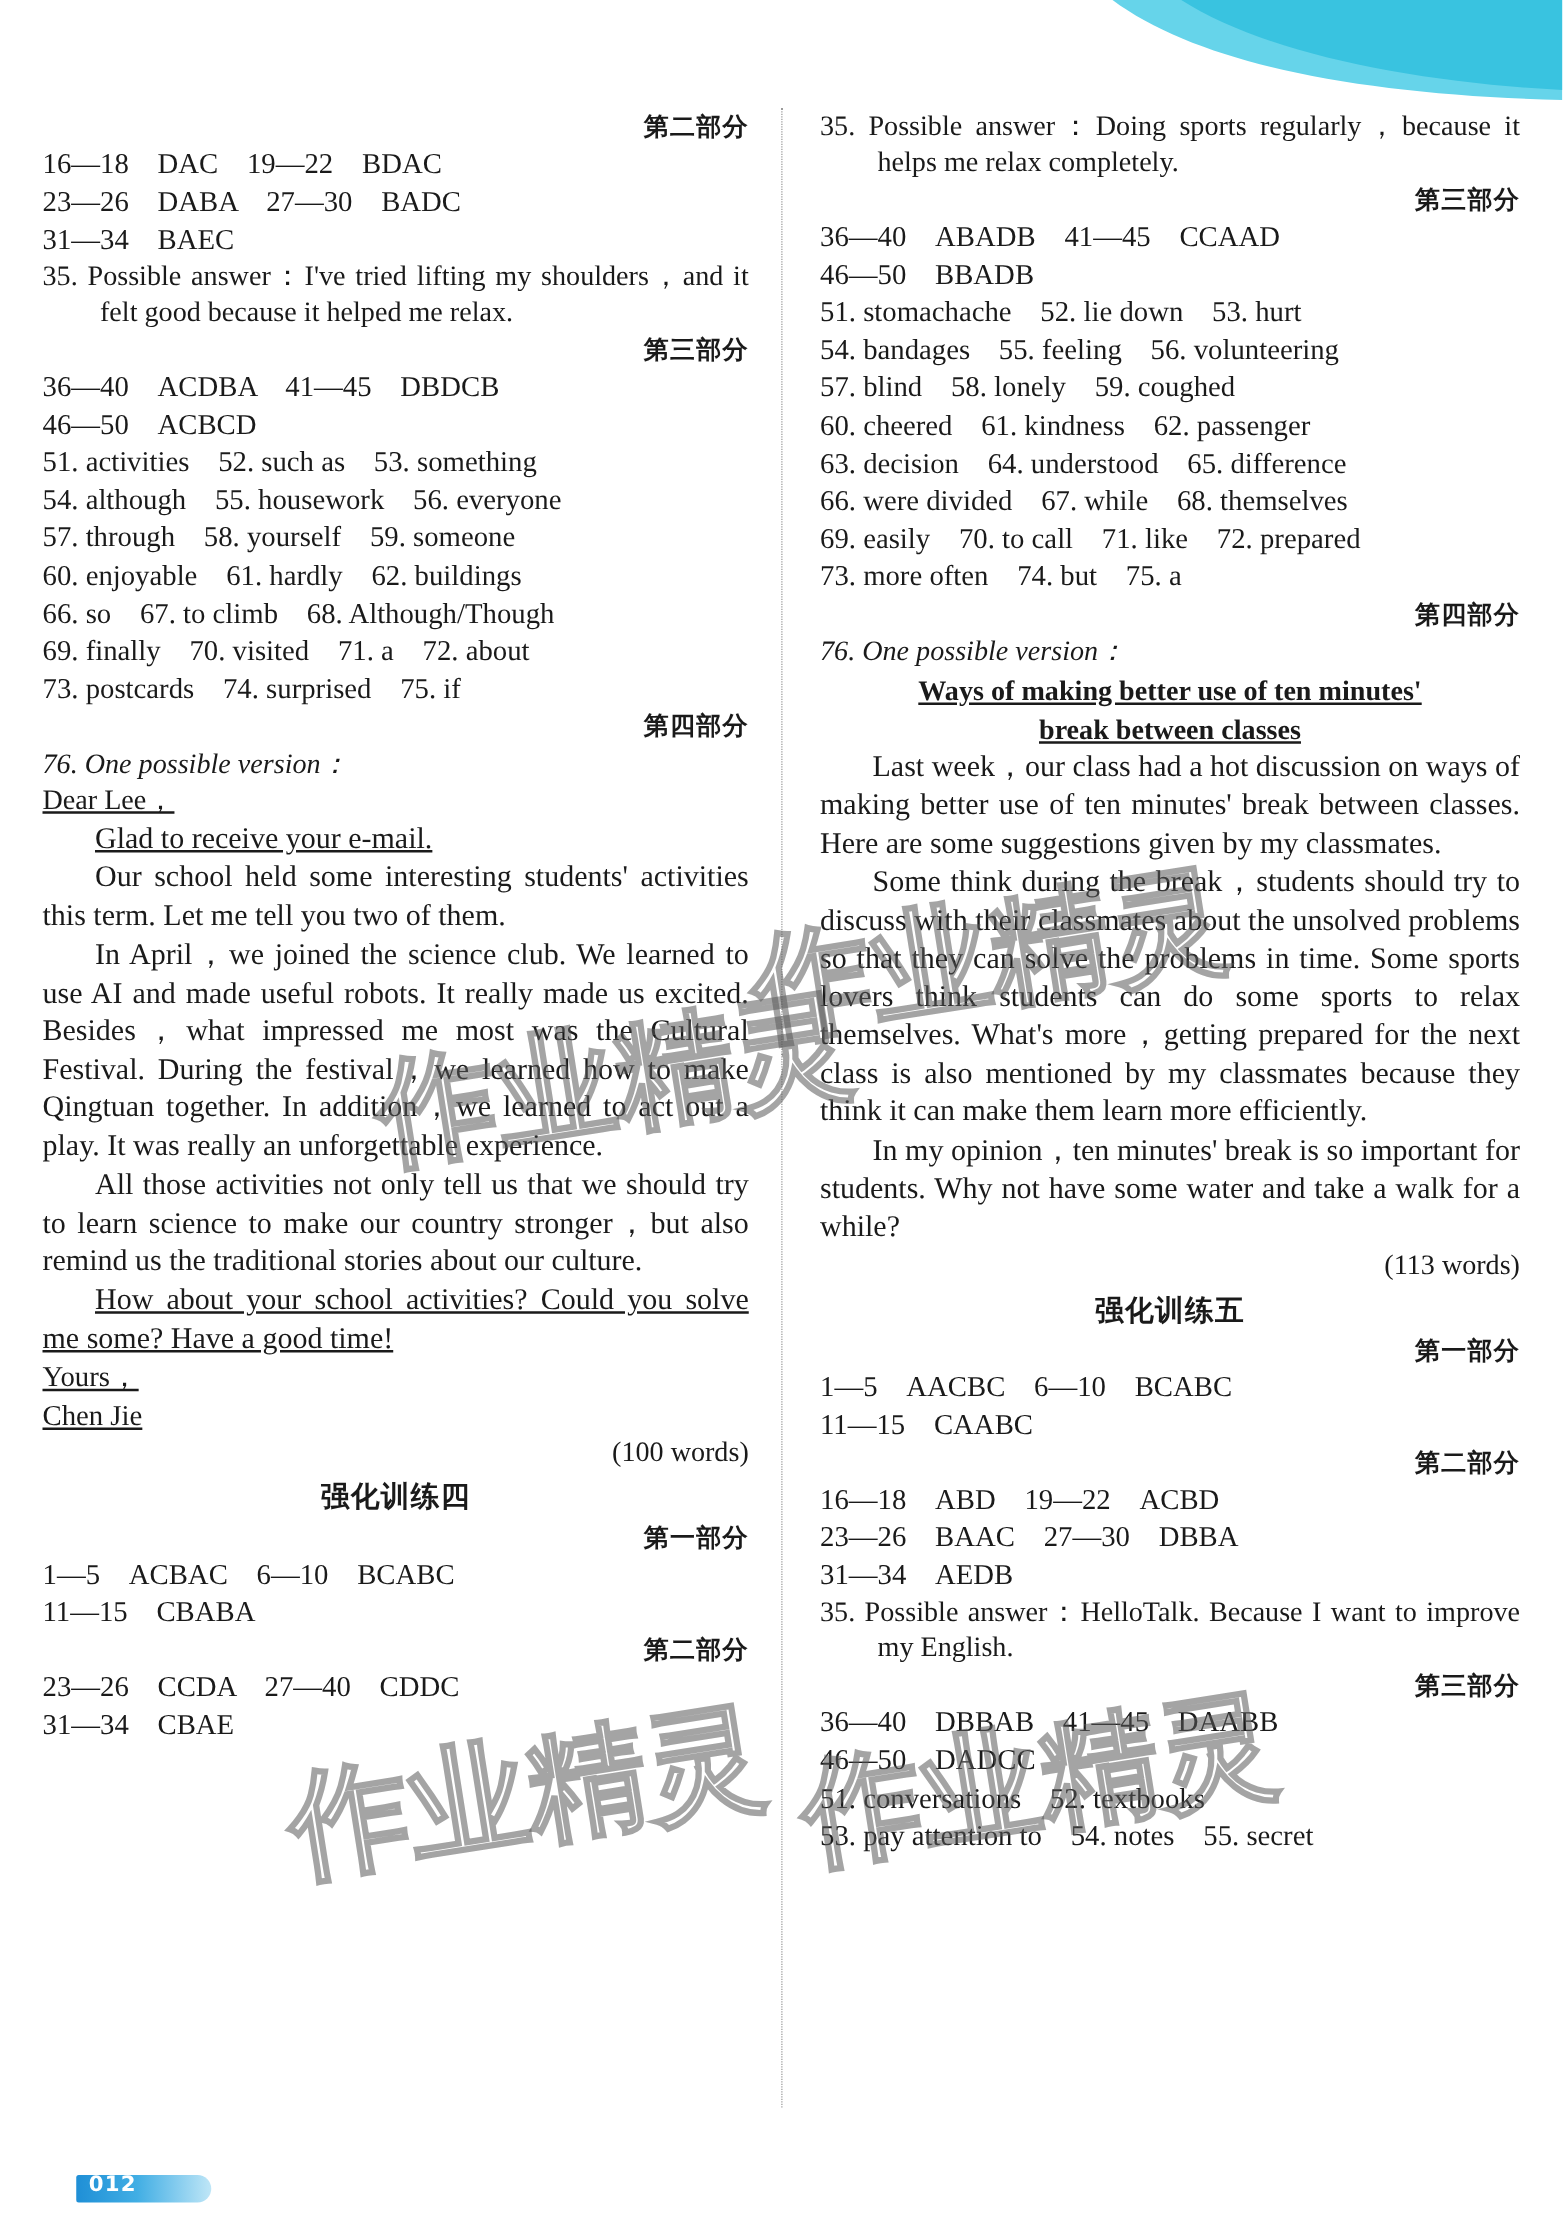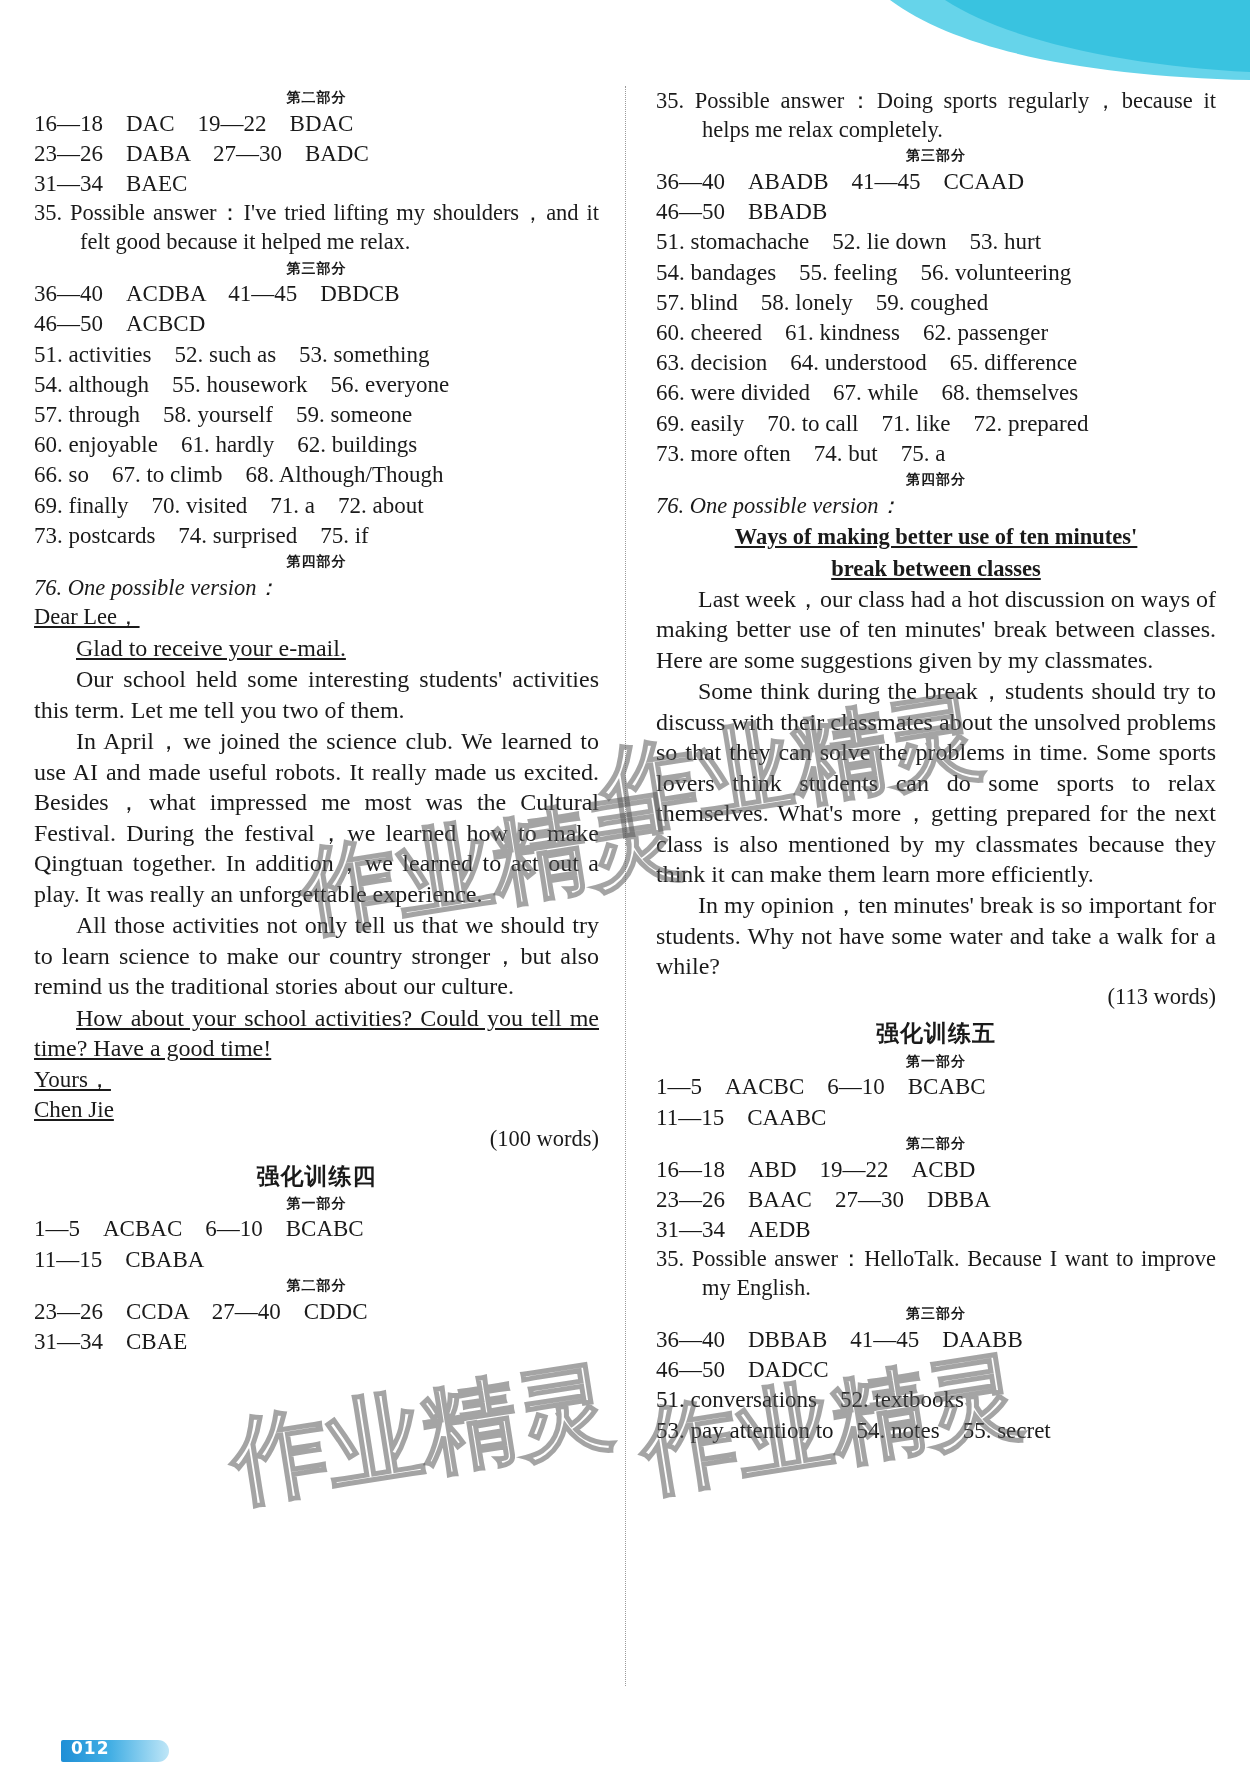--- a/index.html
+++ b/index.html
@@ -43,24 +43,24 @@
   
   .h-unit{
     text-align:center;
     font-family:"DejaVu Sans","Liberation Sans",sans-serif;
     font-weight:bold;
     font-size:23px;
     margin:8px 0 4px 0;
     letter-spacing:1px;
   }
   .h-part{
-    text-align:center;
+    text-align:right;
     font-family:"DejaVu Sans","Liberation Sans",sans-serif;
     font-weight:bold;
-    font-size:14px;
+    font-size:20px;
     margin:3px 0 2px 0;
     letter-spacing:1px;
   }
 
   
   .ansline{
     margin:1px 0;
     white-space:pre;
     font-size:23px;
   }
@@ -165,21 +165,21 @@
       <div class="ansline">69. finally　70. visited　71. a　72. about</div>
       <div class="ansline">73. postcards　74. surprised　75. if</div>
 
       <div class="h-part">第四部分</div>
       <div class="vers">76. One possible version：</div>
       <div class="salutation">Dear Lee，</div>
       <div class="para u">Glad to receive your e-mail.</div>
       <div class="para">Our school held some interesting students' activities this term. Let me tell you two of them.</div>
       <div class="para">In April，we joined the science club. We learned to use AI and made useful robots. It really made us excited. Besides，what impressed me most was the Cultural Festival. During the festival，we learned how to make Qingtuan together. In addition，we learned to act out a play. It was really an unforgettable experience.</div>
       <div class="para">All those activities not only tell us that we should try to learn science to make our country stronger，but also remind us the traditional stories about our culture.</div>
-      <div class="para u">How about your school activities? Could you tell me time? Have a good time!</div>
+      <div class="para u">How about your school activities? Could you solve me some? Have a good time!</div>
       <div class="signoff"><span>Yours，</span></div>
       <div class="signoff"><span>Chen Jie</span></div>
       <div class="wordcount">(100 words)</div>
 
       <div class="h-unit">强化训练四</div>
       <div class="h-part">第一部分</div>
       <div class="ansline">1—5　ACBAC　6—10　BCABC</div>
       <div class="ansline">11—15　CBABA</div>
       <div class="h-part">第二部分</div>
       <div class="ansline">23—26　CCDA　27—40　CDDC</div>

